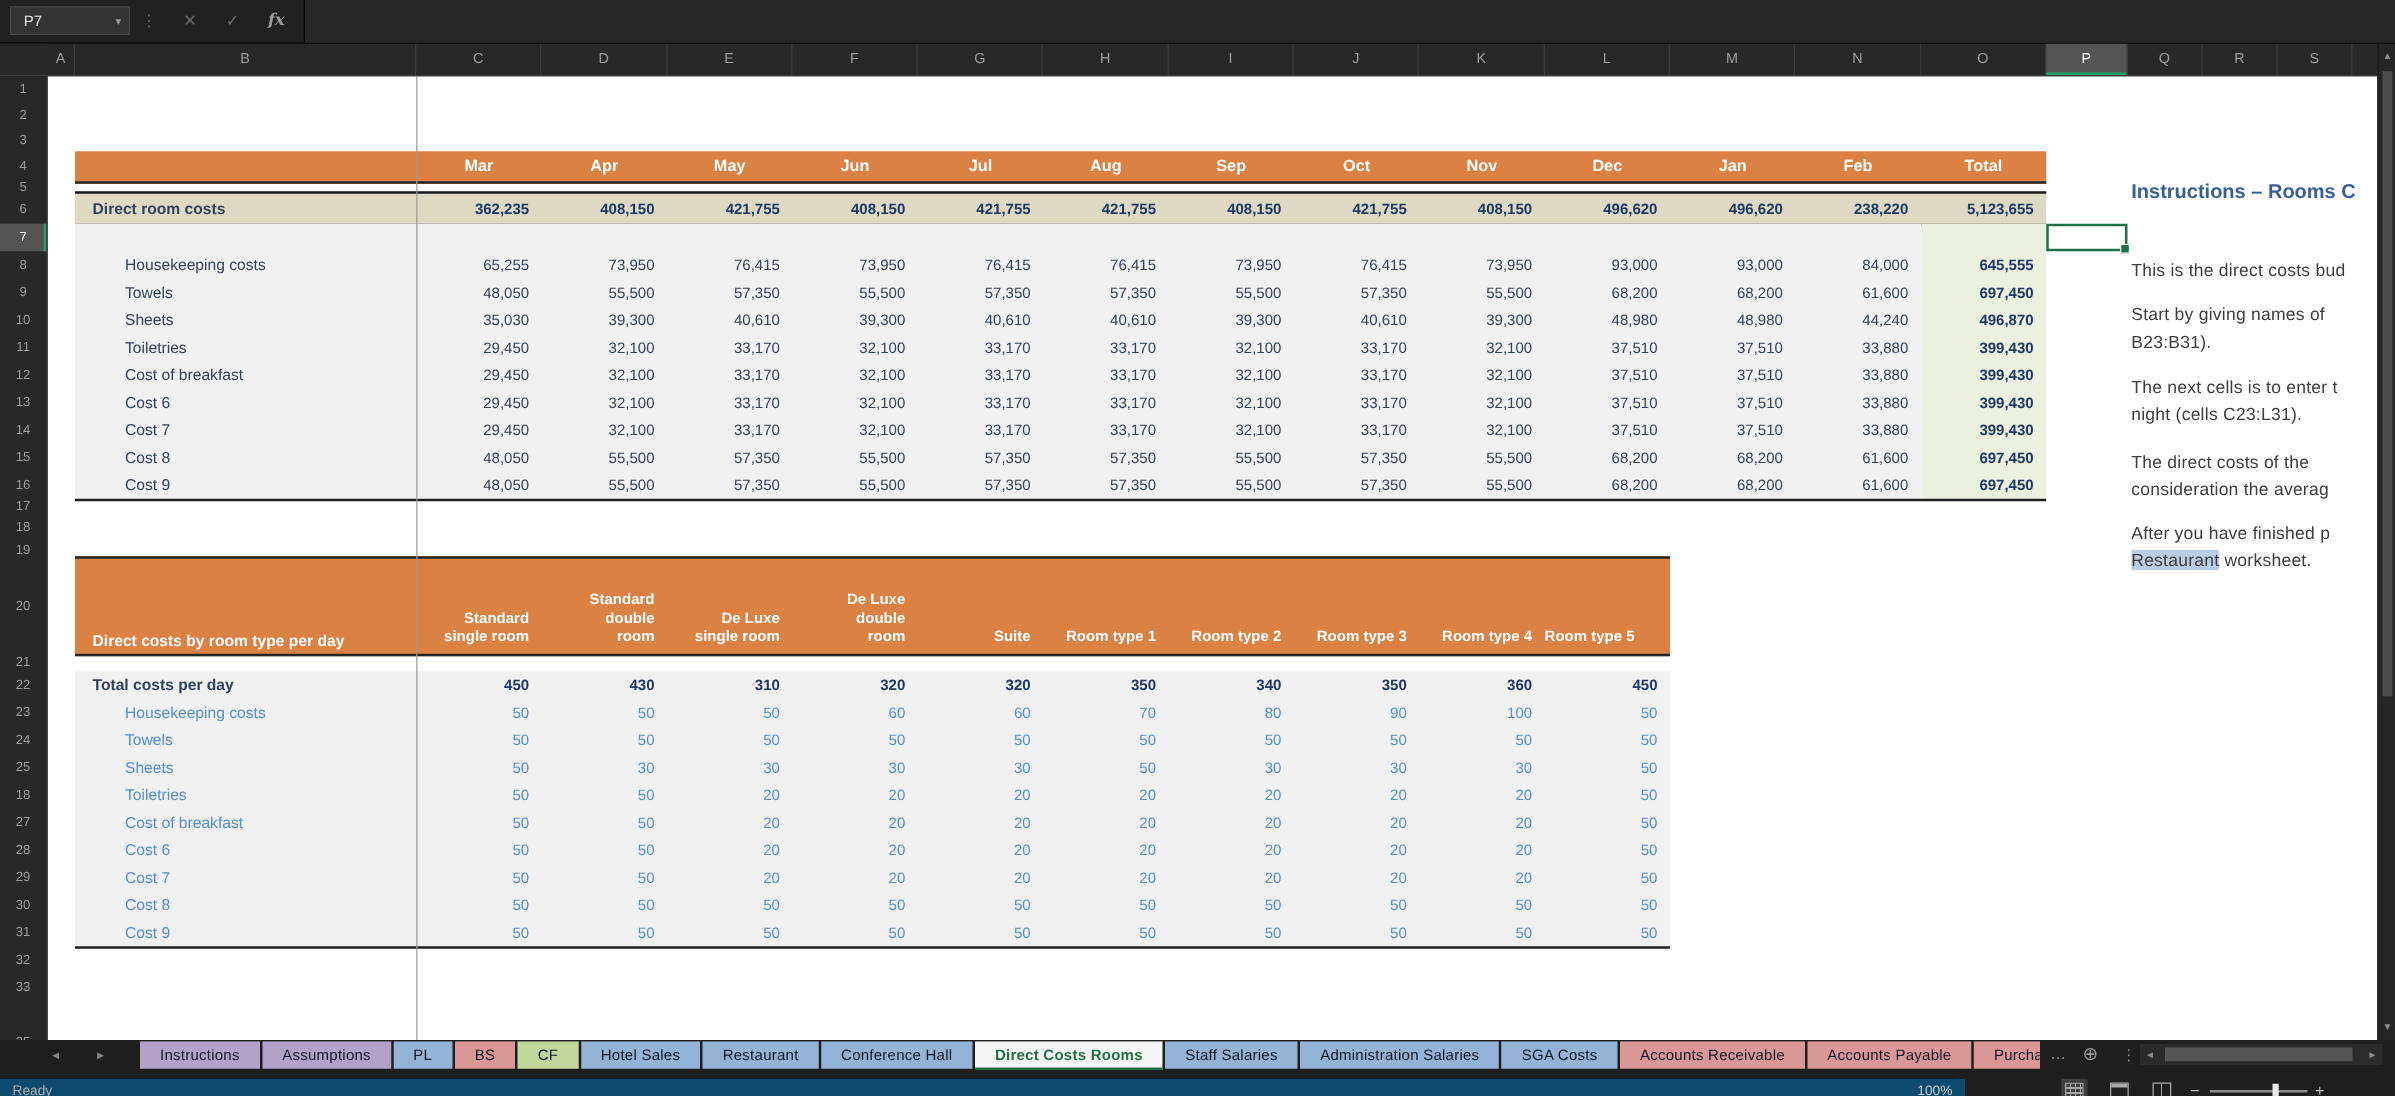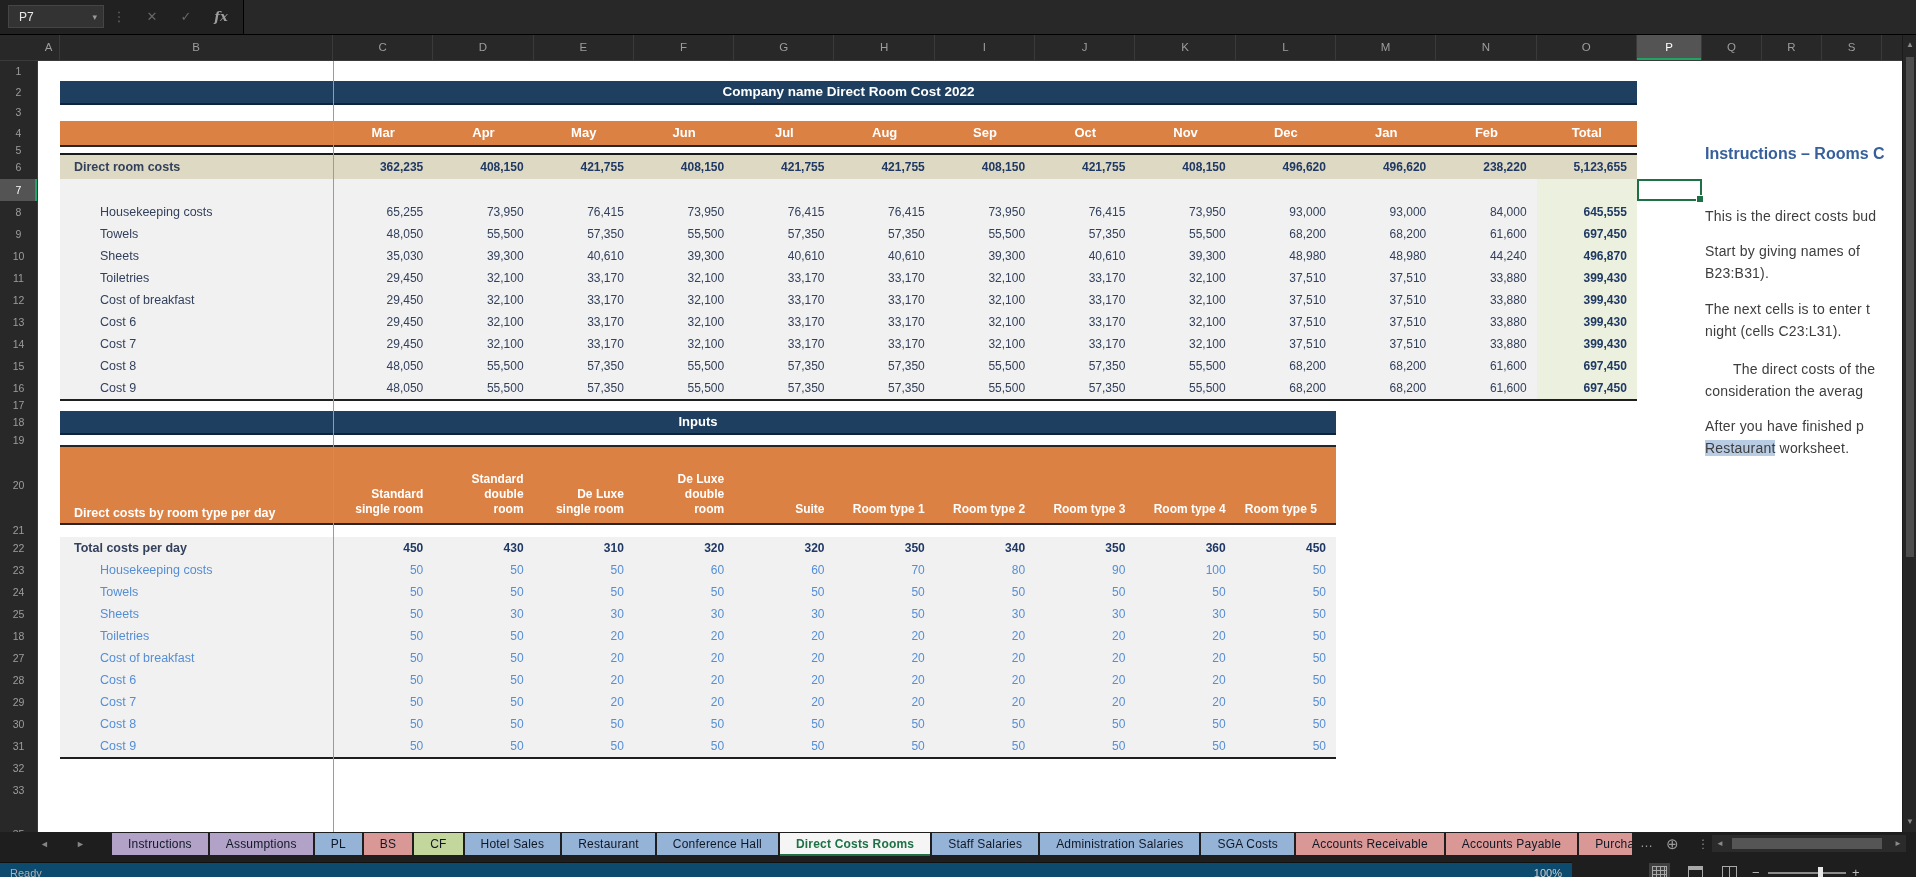--- a/index.html
+++ b/index.html
@@ -167,27 +167,25 @@
       <div class="rownum" style="top: 608px; height: 22px; line-height: 22px;">28</div>
       <div class="rownum" style="top: 630px; height: 22px; line-height: 22px;">29</div>
       <div class="rownum" style="top: 652px; height: 22px; line-height: 22px;">30</div>
       <div class="rownum" style="top: 674px; height: 22px; line-height: 22px;">31</div>
       <div class="rownum" style="top: 696px; height: 22px; line-height: 22px;">32</div>
       <div class="rownum" style="top: 718px; height: 22px; line-height: 22px;">33</div>
       <div class="rownum" style="top: 781px; height: 22px; line-height: 22px;">34</div>
       <div class="rownum" style="top: 762px; height: 22px; line-height: 22px;">35</div>
     </div>
 
-  <div class="bar" id="titlebar">Company name Direct Room Cost 2022</div>
   <div class="bar" id="monthbar"></div>
   <div class="bar" id="sumbar"></div>
   <div class="bar" id="band1"></div>
   <div class="bar" id="bandgreen"></div>
   <div class="bar" id="t1bottom"></div>
-  <div class="bar" id="inputsbar">Inputs</div>
   <div class="bar" id="orangehdr"></div>
   <div class="bar" id="band2"></div>
   <div class="bar" id="t2bottom"></div>
 
   <div id="cells">
       <div class="mlabel" style="left: 333px; width: 100.3px; top: 60px;">Mar</div>
       <div class="mlabel" style="left: 433.3px; width: 100.3px; top: 60px;">Apr</div>
       <div class="mlabel" style="left: 533.6px; width: 100.3px; top: 60px;">May</div>
       <div class="mlabel" style="left: 633.9px; width: 100.3px; top: 60px;">Jun</div>
       <div class="mlabel" style="left: 734.2px; width: 100.3px; top: 60px;">Jul</div>
@@ -366,21 +364,21 @@
       </div>
       <div class="cell whitebold" style="left: 934.8px; width: 90.3px; top: 386px; height: 74px; font-size: 12px; line-height: 15px; text-align: right; display: flex; flex-direction: column; justify-content: flex-end; align-items: flex-end; padding-bottom: 4px; box-sizing: border-box; z-index: 9;">
         <div>Room type 2</div>
       </div>
       <div class="cell whitebold" style="left: 1035.1px; width: 90.3px; top: 386px; height: 74px; font-size: 12px; line-height: 15px; text-align: right; display: flex; flex-direction: column; justify-content: flex-end; align-items: flex-end; padding-bottom: 4px; box-sizing: border-box; z-index: 9;">
         <div>Room type 3</div>
       </div>
       <div class="cell whitebold" style="left: 1135.4px; width: 90.3px; top: 386px; height: 74px; font-size: 12px; line-height: 15px; text-align: right; display: flex; flex-direction: column; justify-content: flex-end; align-items: flex-end; padding-bottom: 4px; box-sizing: border-box; z-index: 9;">
         <div>Room type 4</div>
       </div>
-      <div class="cell whitebold" style="left: 1235.7px; width: 90.3px; top: 386px; height: 74px; font-size: 12px; line-height: 15px; text-align: right; display: flex; flex-direction: column; justify-content: flex-end; align-items: center; padding-bottom: 4px; box-sizing: border-box; z-index: 9;">
+      <div class="cell whitebold" style="left: 1235.7px; width: 90.3px; top: 386px; height: 74px; font-size: 12px; line-height: 15px; text-align: right; display: flex; flex-direction: column; justify-content: flex-end; align-items: flex-start; padding-bottom: 4px; box-sizing: border-box; z-index: 9;">
         <div>Room type 5</div>
       </div>
       <div class="cell lbl bold" style="left: 74px; top: 476px; height: 22px; line-height: 22px;">Total costs per day</div>
       <div class="cell num bold" style="left: 333px; width: 90.3px; top: 476px; height: 22px; line-height: 22px;">450</div>
       <div class="cell num bold" style="left: 433.3px; width: 90.3px; top: 476px; height: 22px; line-height: 22px;">430</div>
       <div class="cell num bold" style="left: 533.6px; width: 90.3px; top: 476px; height: 22px; line-height: 22px;">310</div>
       <div class="cell num bold" style="left: 633.9px; width: 90.3px; top: 476px; height: 22px; line-height: 22px;">320</div>
       <div class="cell num bold" style="left: 734.2px; width: 90.3px; top: 476px; height: 22px; line-height: 22px;">320</div>
       <div class="cell num bold" style="left: 834.5px; width: 90.3px; top: 476px; height: 22px; line-height: 22px;">350</div>
       <div class="cell num bold" style="left: 934.8px; width: 90.3px; top: 476px; height: 22px; line-height: 22px;">340</div>
@@ -493,21 +491,21 @@
       <div class="handle"></div>
     </div>
 
   <div id="instructions">
     <div id="insthead">Instructions – Rooms C</div>
   <div class="instline" style="top: 67px;">This is the direct costs bud</div>
       <div class="instline" style="top: 102px;">Start by giving names of</div>
       <div class="instline" style="top: 124px;">B23:B31).</div>
       <div class="instline" style="top: 160px;">The next cells is to enter t</div>
       <div class="instline" style="top: 182px;">night (cells C23:L31).</div>
-      <div class="instline" style="top: 220px; margin-left: 28px;">The direct costs of the</div>
+      <div class="instline" style="top: 220px;">The direct costs of the</div>
       <div class="instline" style="top: 242px;">consideration the averag</div>
       <div class="instline" style="top: 277px;">After you have finished p</div>
       <div class="instline" style="top: 299px;"><span class="hl">Restaurant</span> worksheet.</div>
     </div>
 </div>
 
 <div id="vscroll">
   <div class="arr" style="top:2px;">▲</div>
   <div id="vthumb"></div>
   <div class="arr" style="bottom:2px;">▼</div>

